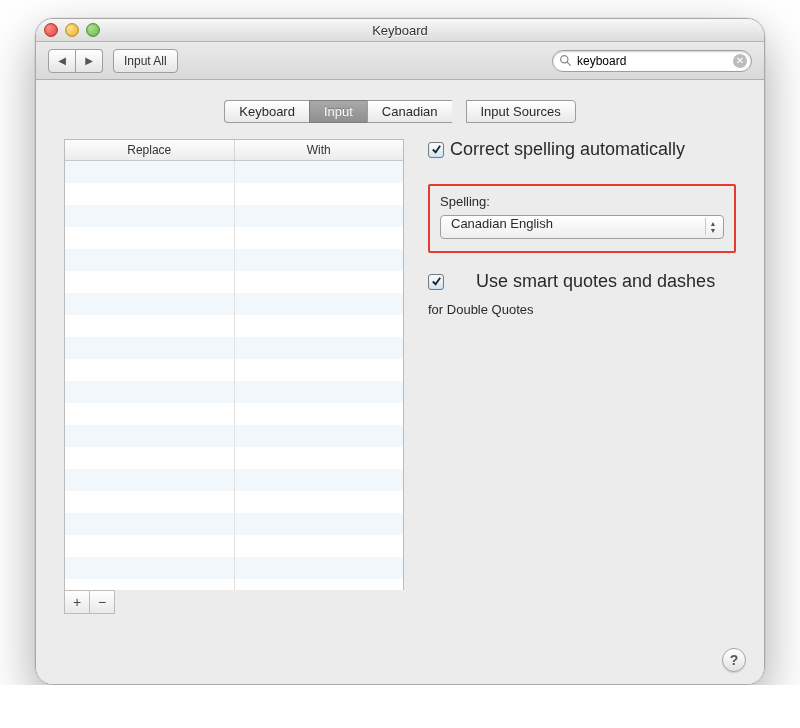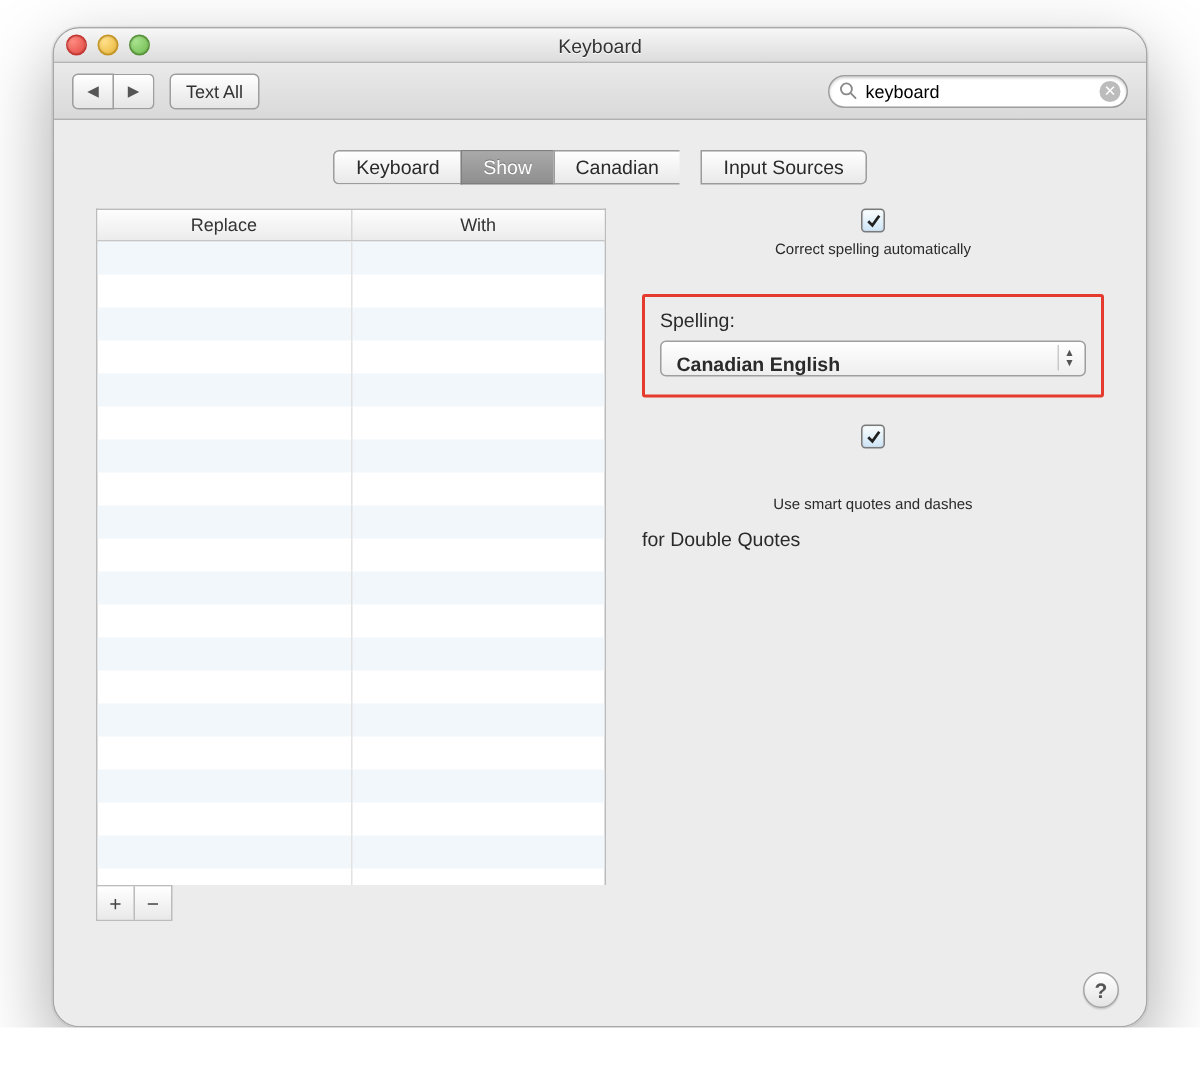--- a/index.html
+++ b/index.html
@@ -199,22 +199,21 @@
     color:#444;
     border-right:1px solid #bcbcbc;
   }
   .addremove .sq:last-child { border-right:none; }
   
   .checkline {
     display:flex;
     align-items:center;
     gap:6px;
     margin-bottom: 16px;
-    font-size:10px;
-    flex-direction:column;
+    font-size:18px;
   }
   .check {
     width:14px;height:14px;
     border:1px solid #7a7a7a;
     border-radius:3px;
     background: linear-gradient(#fafeff, #cfe5f6);
     display:flex;align-items:center;justify-content:center;
     box-shadow: inset 0 0 1px rgba(0,0,0,0.2);
   }
   .check svg { width:11px;height:11px; }
@@ -226,26 +225,25 @@
     margin-top: 24px;
   }
   .field-label { font-size:13px; margin-bottom:6px; }
   .popup {
     position: relative;
     border: 1px solid #9e9e9e;
     border-radius: 4px;
     background: linear-gradient(#ffffff, #eeeeee);
     height: 22px;
     display: flex;
-    align-items: flex-end;
+    align-items: flex-start;
     padding: 0 22px 0 10px;
     box-shadow: 0 1px 0 #fff inset;
     font-size: 13px;
     min-width: 80px;
-    font-weight: bold;
   }
   .popup .stepper {
     position:absolute;
     right:3px; top:2px;
     width:14px; height:17px;
     border-left:1px solid #c9c9c9;
     display:flex;
     flex-direction:column;
     align-items:center;
     justify-content:center;
@@ -294,21 +292,21 @@
   <div class="toolbar">
     <div class="nav-group">
       <div class="btn">
         <span class="tri">◀</span>
       </div>
       <div class="btn">
         <span class="tri">▶</span>
       </div>
     </div>
     <div class="btn">
-      <span>Text All</span>
+      <span>Input All</span>
     </div>
     <div class="toolbar-spacer"></div>
     <div class="search-wrap">
       <svg class="mag" viewBox="0 0 16 16">
         <circle cx="6.5" cy="6.5" r="4.5" fill="none" stroke="#888" stroke-width="1.5"></circle>
         <line x1="10" y1="10" x2="14" y2="14" stroke="#888" stroke-width="1.5" stroke-linecap="round"></line>
       </svg>
       <input class="search" type="text" value="keyboard" style="">
       <div class="clear">
         <span>✕</span>
@@ -316,21 +314,21 @@
     </div>
   </div>
 
   <div class="content">
 
     <div class="tabs">
       <div class="tab">
         <span>Keyboard</span>
       </div>
       <div class="tab active">
-        <span>Show</span>
+        <span>Input</span>
       </div>
       <div class="tab">
         <span>Canadian</span>
       </div>
       <div class="tab">
         <span>Input Sources</span>
       </div>
     </div>
 
     <div class="body">

